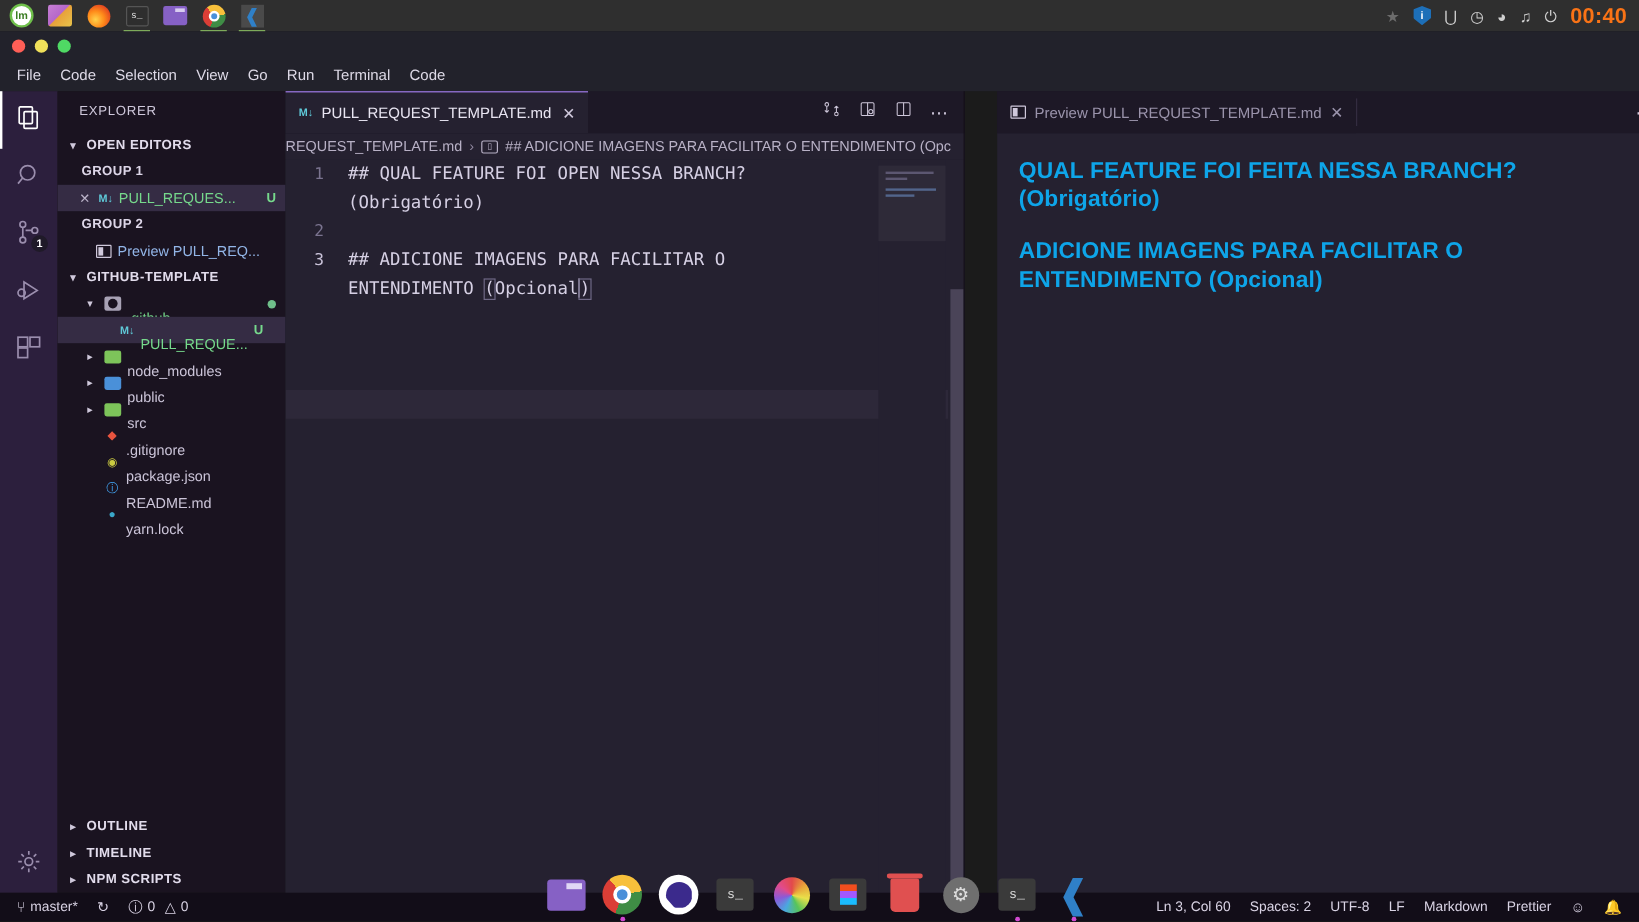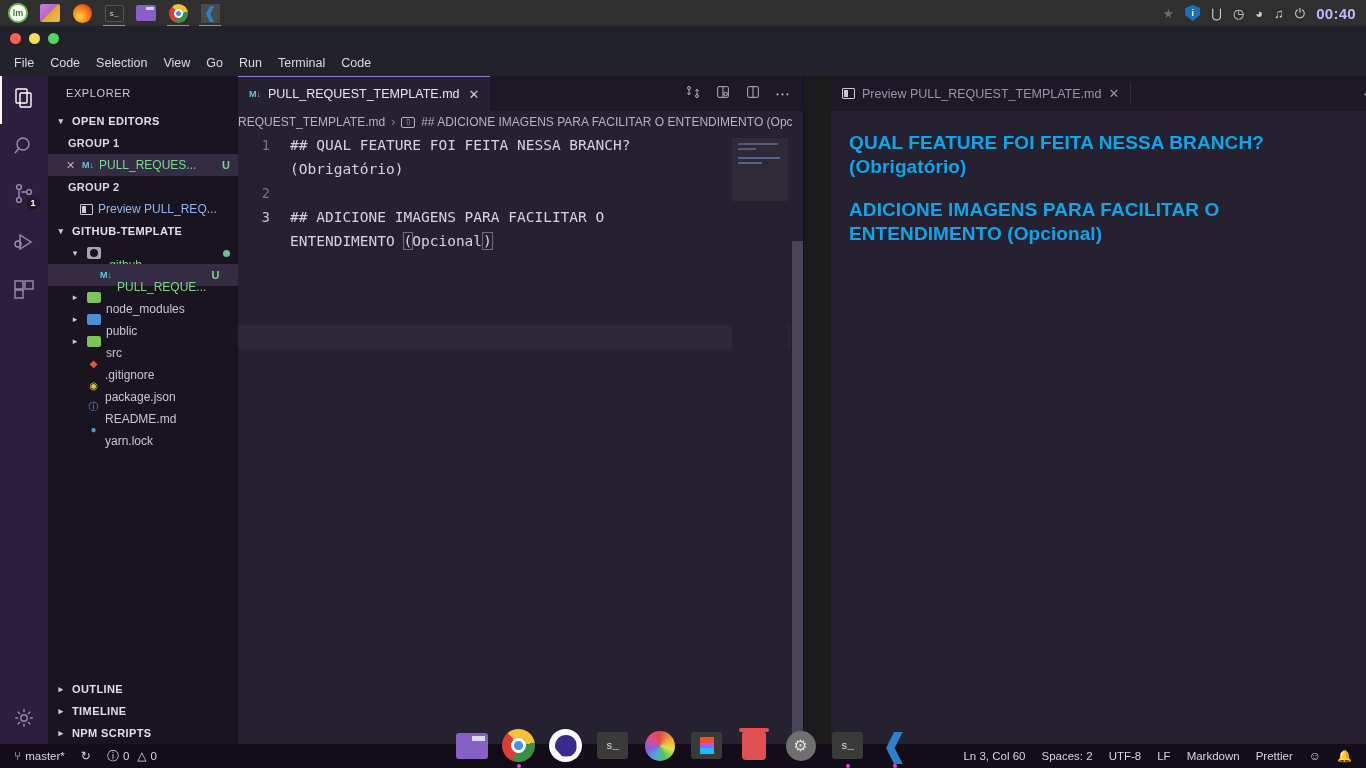--- a/index.html
+++ b/index.html
@@ -40,21 +40,21 @@
   .ico-chrome { width: 19px; height: 19px; border-radius: 50%;
     background: conic-gradient(from 200deg, #db3e36 0deg 120deg, #f7c03b 120deg 240deg, #3f8d45 240deg 360deg);
     position: relative; }
   .ico-chrome::after { content:""; position:absolute; inset:5px; border-radius:50%; background:#4a90d9; border:2px solid #fff;}
   .ico-vscode { width: 19px; height: 19px; background: #4a4a4a; display:flex; align-items:center; justify-content:center; color:#2f80c8; font-size:15px; font-weight:bold;}
 
   .os-tray { margin-left: auto; display: flex; align-items: center; gap: 11px; padding-right: 10px; }
   .tray-i { color: #cfcfcf; font-size: 13px; line-height: 1; display:flex; align-items:center;}
   .tray-i.dim { color: #6c6c6c; }
   .tray-shield { width:15px;height:16px;background:#1d6fb8; clip-path: polygon(50% 0,100% 18%,100% 62%,50% 100%,0 62%,0 18%); display:flex;align-items:center;justify-content:center;color:#fff;font-size:9px;font-weight:bold;}
-  .os-clock { color: #c4b5fd; font-size: 15px; font-weight: bold; letter-spacing: .3px;}
+  .os-clock { color: #f97316; font-size: 18px; font-weight: bold; letter-spacing: .3px;}
 
   
   .titlebar {
     position: absolute; left: 0; top: 26px; width: 1366px; height: 24px;
     background: #22222b; display: flex; align-items: center; justify-content: center;
   }
   .traffic { position: absolute; left: 10px; top: 7px; display: flex; gap: 8px; }
   .tl { width: 11px; height: 11px; border-radius: 50%; }
   .tl.r { background: #ff5f57; } .tl.y { background: #f0e05a; } .tl.g { background: #4fd964; }
   .title-text { color: #e8e8e8; font-size: 12.5px; font-weight: bold; }
@@ -452,21 +452,21 @@
       <span class="bc-sep">›</span>
       <span class="bc-sym">▯</span>
       <span>## ADICIONE IMAGENS PARA FACILITAR O ENTENDIMENTO (Opc</span>
     </div>
 
     <div class="code-wrap">
       <div class="cur-line-bg"></div>
       <div class="code-lines">
         <div class="ln-row">
           <span class="ln-num">1</span>
-          <span class="ln-txt"><span>## QUAL FEATURE FOI FEITA NESSA BRANCH?</span><br><span>(Obrigatório)</span></span>
+          <span class="ln-txt"><span>## QUAL FEATURE FOI OPEN NESSA BRANCH?</span><br><span>(Obrigatório)</span></span>
         </div>
         <div class="ln-row">
           <span class="ln-num">2</span>
           <span class="ln-txt"></span>
         </div>
         <div class="ln-row">
           <span class="ln-num cur">3</span>
           <span class="ln-txt"><span>## ADICIONE IMAGENS PARA FACILITAR O</span><br><span>ENTENDIMENTO </span><span class="paren-hl">(</span><span>Opcional</span><span class="cursor-caret"></span><span class="paren-hl">)</span></span>
         </div>
       </div>

